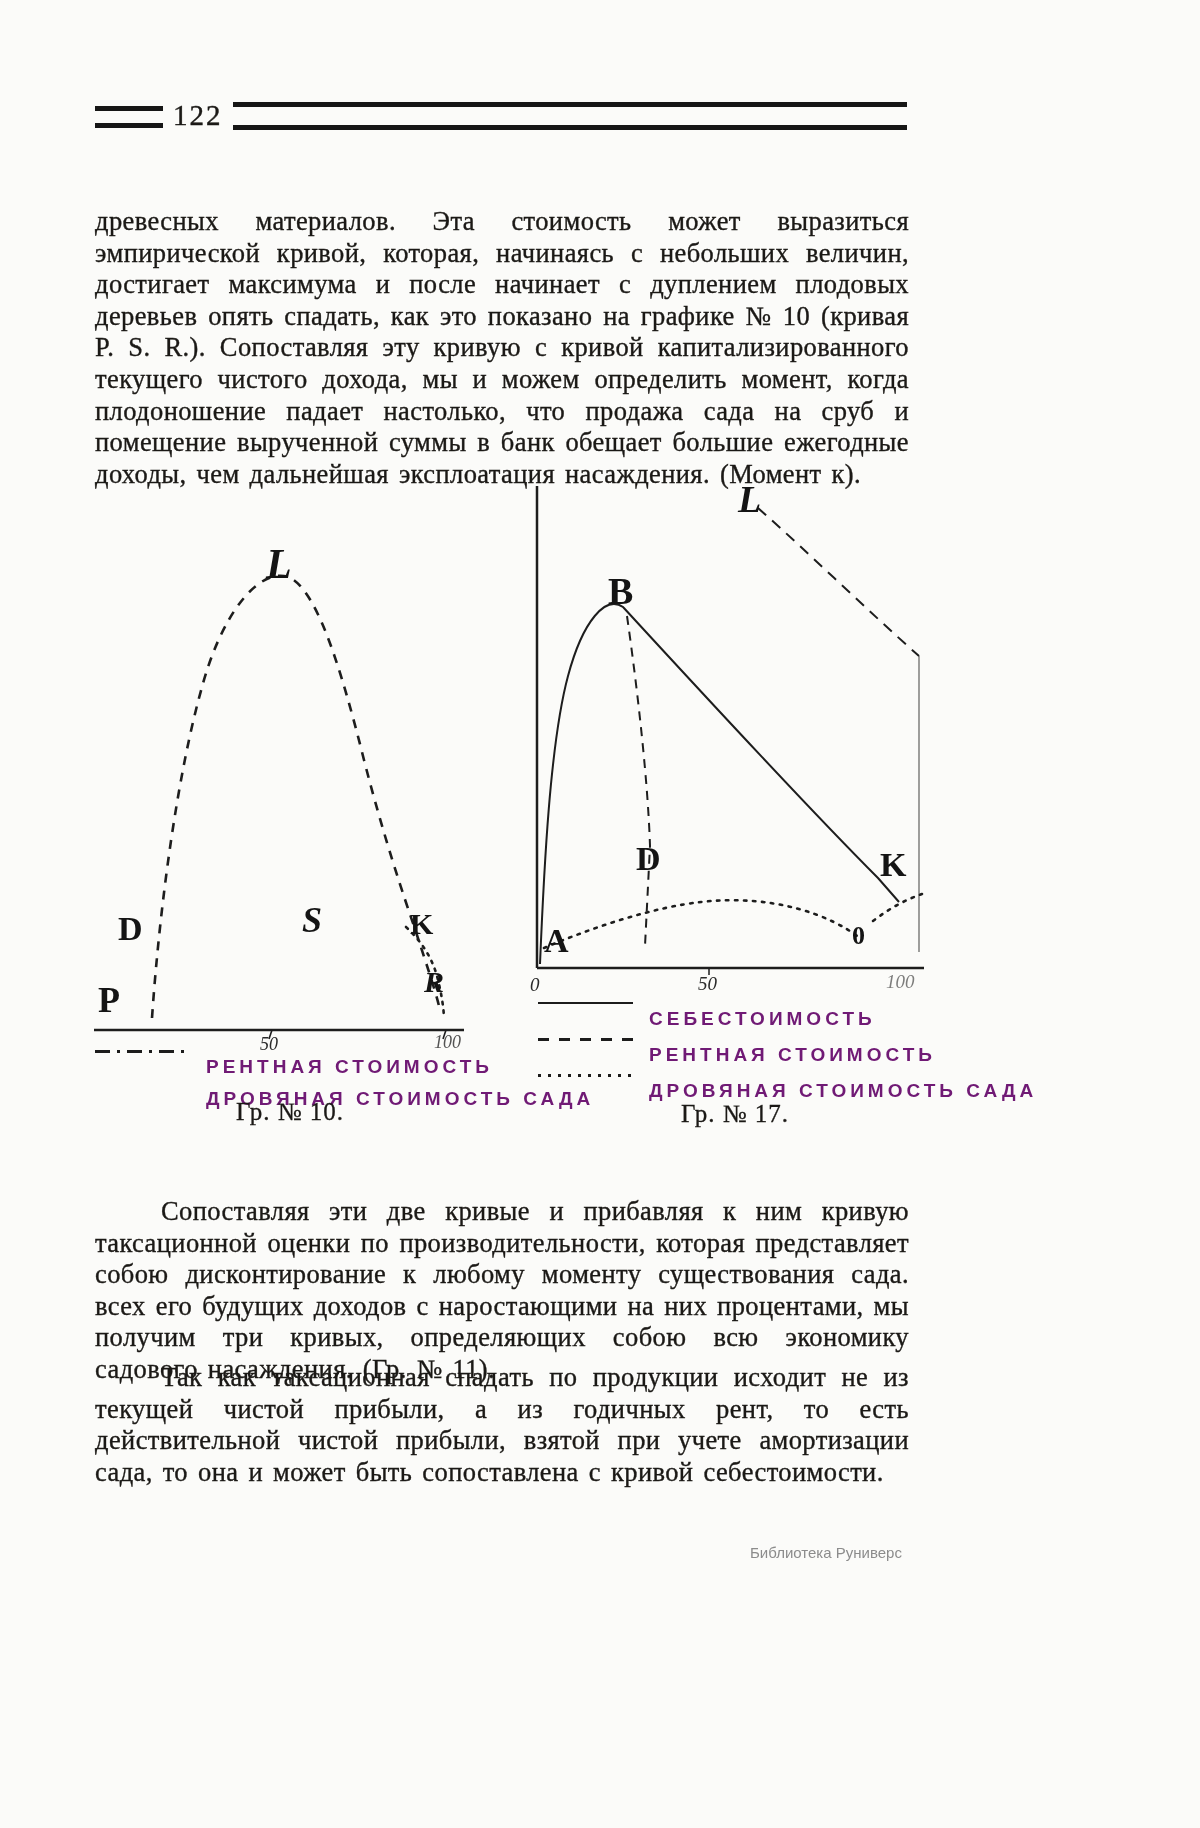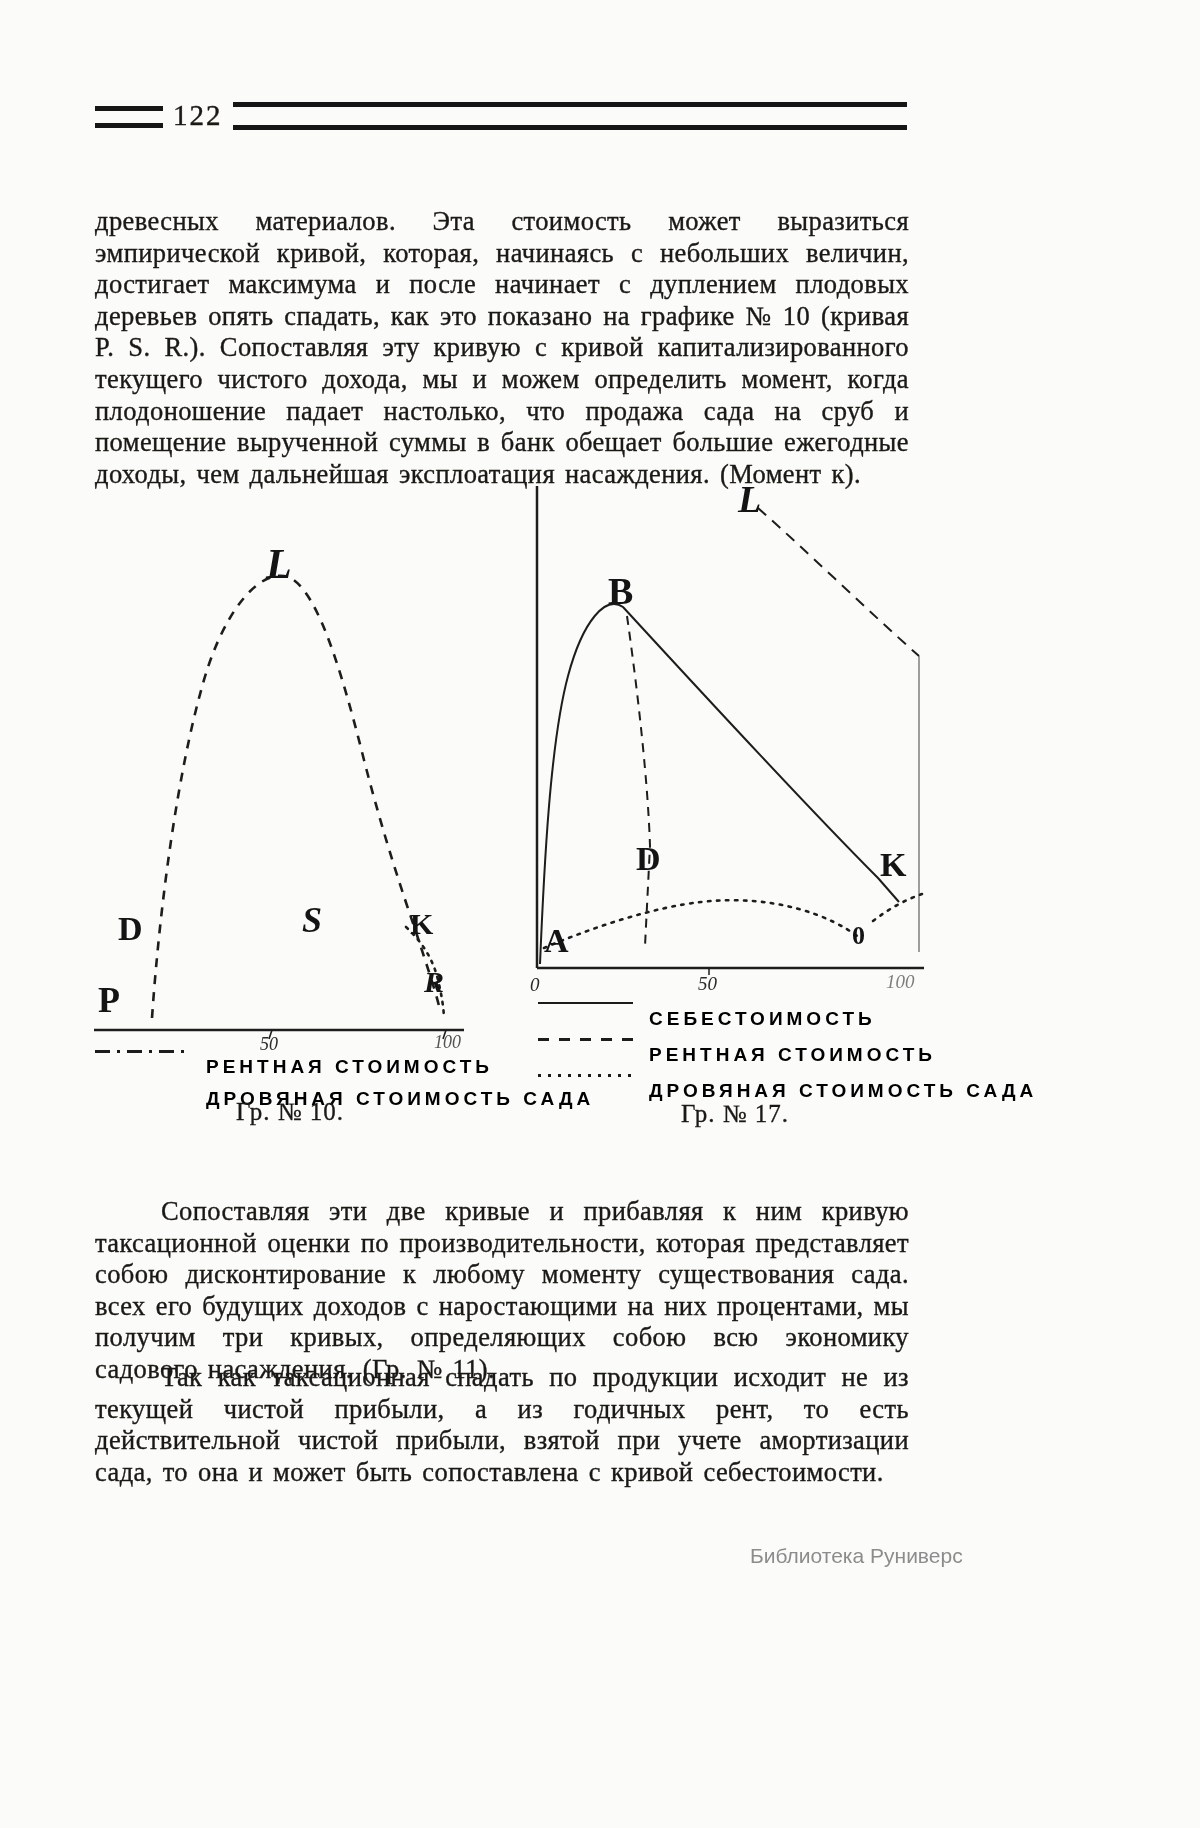--- a/index.html
+++ b/index.html
@@ -33,30 +33,30 @@
   }
   .legend-row { position:absolute; display:flex; align-items:center; height:22px; }
   .legend-sample { width:95px; flex:none; }
   .sample-solid   { height:0; border-top:2.5px solid #1c1c1c; }
   .sample-dashed  { height:3px; background:repeating-linear-gradient(90deg,#1c1c1c 0 11px,transparent 11px 21px); }
   .sample-dashdot { height:3px; background:repeating-linear-gradient(90deg,#1c1c1c 0 15px,transparent 15px 22px,#1c1c1c 22px 25px,transparent 25px 32px); }
   .sample-dotted  { height:3px; background:repeating-linear-gradient(90deg,#1c1c1c 0 3px,transparent 3px 10px); }
   .sample-none    { height:0; }
   .legend-label {
     margin-left:16px; font-family:"Liberation Sans","DejaVu Sans",sans-serif;
-    font-weight:bold; font-size:19px; letter-spacing:4px; color:#000000; white-space:nowrap;margin-top:32px;
+    font-weight:bold; font-size:19px; letter-spacing:4px; color:#701a75; white-space:nowrap;margin-top:32px;
   }
   .caption {
     position:absolute; font-size:25px; letter-spacing:1px; text-align:center;
     -webkit-text-stroke:0.3px #1b1916;
   }
   .footer {
     position:absolute; left:750px; top:1544px;
     font-family:"Liberation Sans","DejaVu Sans",sans-serif;
-    font-size:21px; color:#8c8c8c;text-align:right;
+    font-size:15px; color:#8c8c8c;text-align:right;
   }
 </style>
 </head>
 <body>
 
 <div class="page">
 
   <div class="header">
     <div class="hbar" style="left:0;top:8px;width:68px"></div>
     <div class="hbar" style="left:0;top:25px;width:68px"></div>

